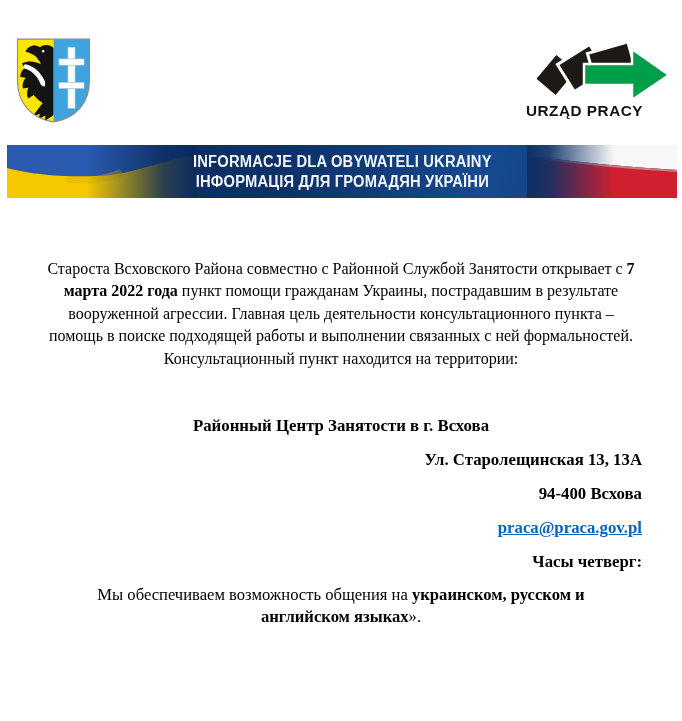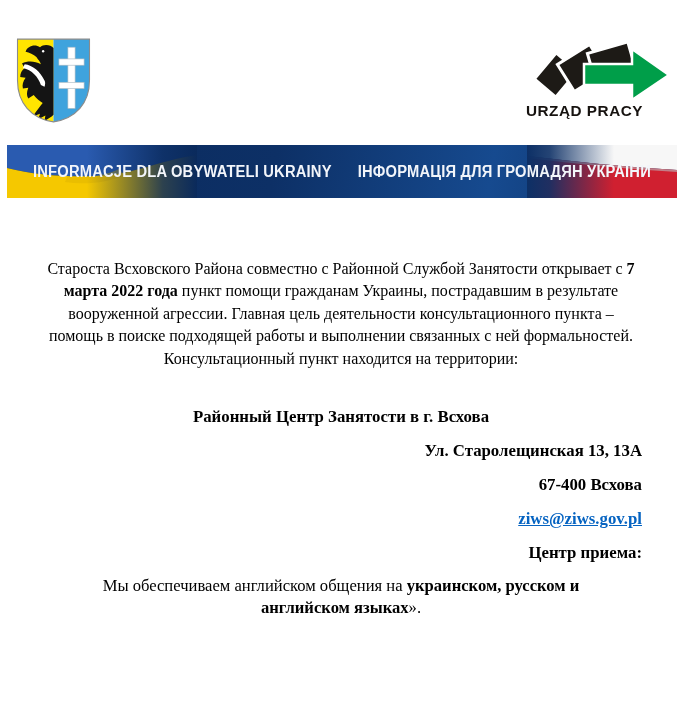--- a/index.html
+++ b/index.html
@@ -23,31 +23,31 @@
     background:linear-gradient(100deg,#0a2a5c 0%,#0d3066 40%,#164a8f 72%,#0d3066 100%);
     overflow:hidden;
   }
   .flag{position:absolute;top:0;height:53px;z-index:1;}
   .flag-ua{left:0;width:190px;}
   .flag-pl{right:0;width:150px;}
   .fade{position:absolute;top:0;height:53px;z-index:2;}
   .fade-ua{left:0;width:190px;background:linear-gradient(to right,rgba(10,42,92,0) 42%,rgba(10,42,92,.85) 82%,#0a2a5c 100%);}
   .fade-pl{right:0;width:150px;background:linear-gradient(to left,rgba(13,48,102,0) 42%,rgba(13,48,102,.9) 85%,#0d3066 100%);}
   .banner-text{
-    position:absolute;inset:0;z-index:3;display:flex;flex-direction:row;
+    position:absolute;inset:0;z-index:3;display:flex;flex-direction:column;
     justify-content:center;align-items:center;gap:1px;
     font-family:"Liberation Sans", sans-serif;font-weight:bold;color:#f2f5fa;
     font-size:16px;line-height:19px;letter-spacing:.2px;
   }
   .banner-text>div{transform:scaleX(.92);white-space:nowrap;}
   
   .content{position:absolute;left:40px;right:40px;top:258px;text-align:center;}
   .intro{margin:0;font-size:16px;line-height:22.4px;}
   .addr{margin:0;font-size:16.8px;line-height:22px;font-weight:bold;}
-  .addr-first{margin-top:36px;}
+  .addr-first{margin-top:45px;}
   .addr+.addr{margin-top:12px;text-align:right;}
   .email-line{margin-top:12px;}
   .email-line a{color:#0563c1;font-weight:bold;text-decoration:underline;font-size:16.8px;}
   .hours-title{margin-top:33px;}
   .hours-sched{margin-top:10px;}
   .lang{margin:11px 30px 0;font-size:16.6px;line-height:22.4px;font-weight:normal;}
 </style>
 </head>
 <body>
 
@@ -123,19 +123,19 @@
     <div>INFORMACJE DLA OBYWATELI UKRAINY</div>
     <div>ІНФОРМАЦІЯ ДЛЯ ГРОМАДЯН УКРАЇНИ</div>
   </div>
 </div>
 
 <main class="content">
   <p class="intro"><span>Староста Всховского Района совместно с Районной Службой Занятости открывает с </span><b>7 марта 2022 года</b><span> пункт помощи гражданам Украины, пострадавшим в результате вооруженной агрессии. Главная цель деятельности консультационного пункта – помощь в поиске подходящей работы  и выполнении связанных с ней формальностей. Консультационный пункт находится на территории:</span></p>
 
   <p class="addr addr-first">Районный Центр Занятости в г. Всхова</p>
   <p class="addr">Ул. Старолещинская 13, 13А</p>
-  <p class="addr">67-400 Всхова</p>
-  <p class="addr email-line"><a href="#">ziws@ziws.gov.pl</a></p>
+  <p class="addr">94-400 Всхова</p>
+  <p class="addr email-line"><a href="#">praca@praca.gov.pl</a></p>
 
-  <p class="addr hours-title">Центр приема:</p>
+  <p class="addr hours-title">Часы четверг:</p>
 
-  <p class="lang"><span>Мы обеспечиваем английском общения на </span><b>украинском, русском и английском языках</b><span>».</span></p>
+  <p class="lang"><span>Мы обеспечиваем возможность общения на </span><b>украинском, русском и английском языках</b><span>».</span></p>
 </main>
 
 </body></html>

